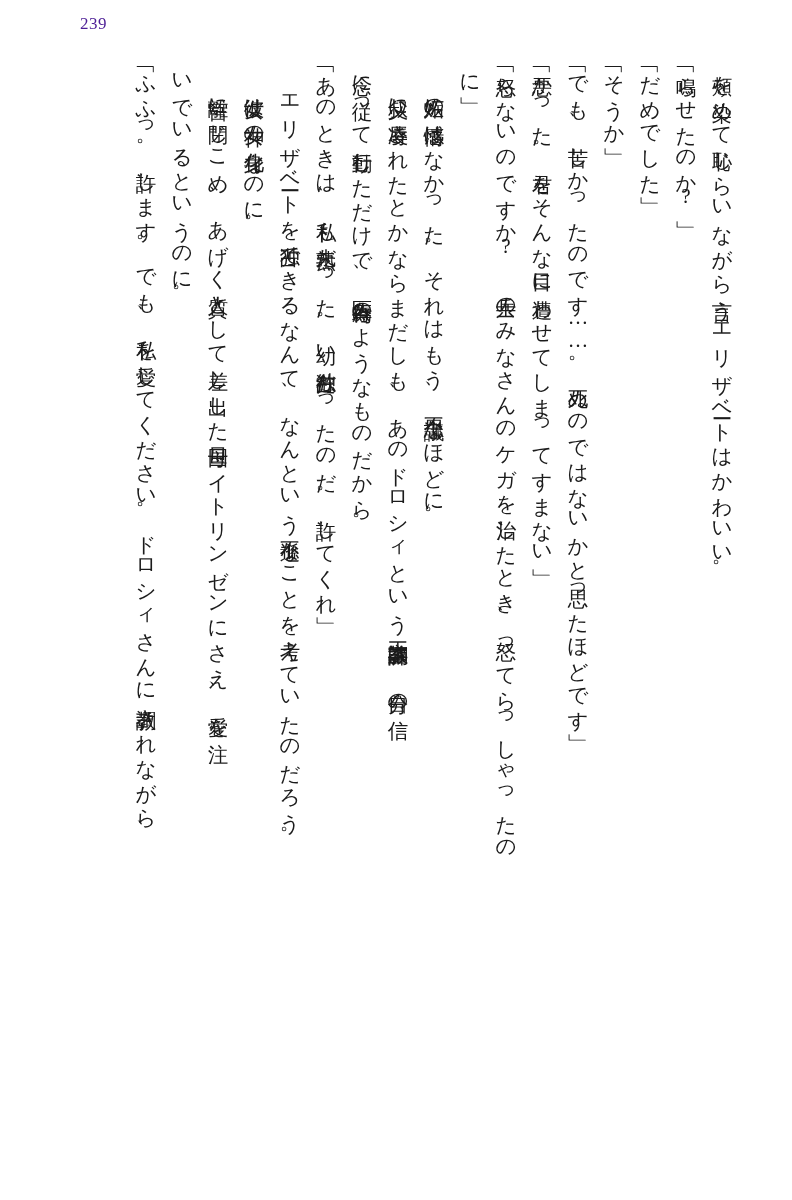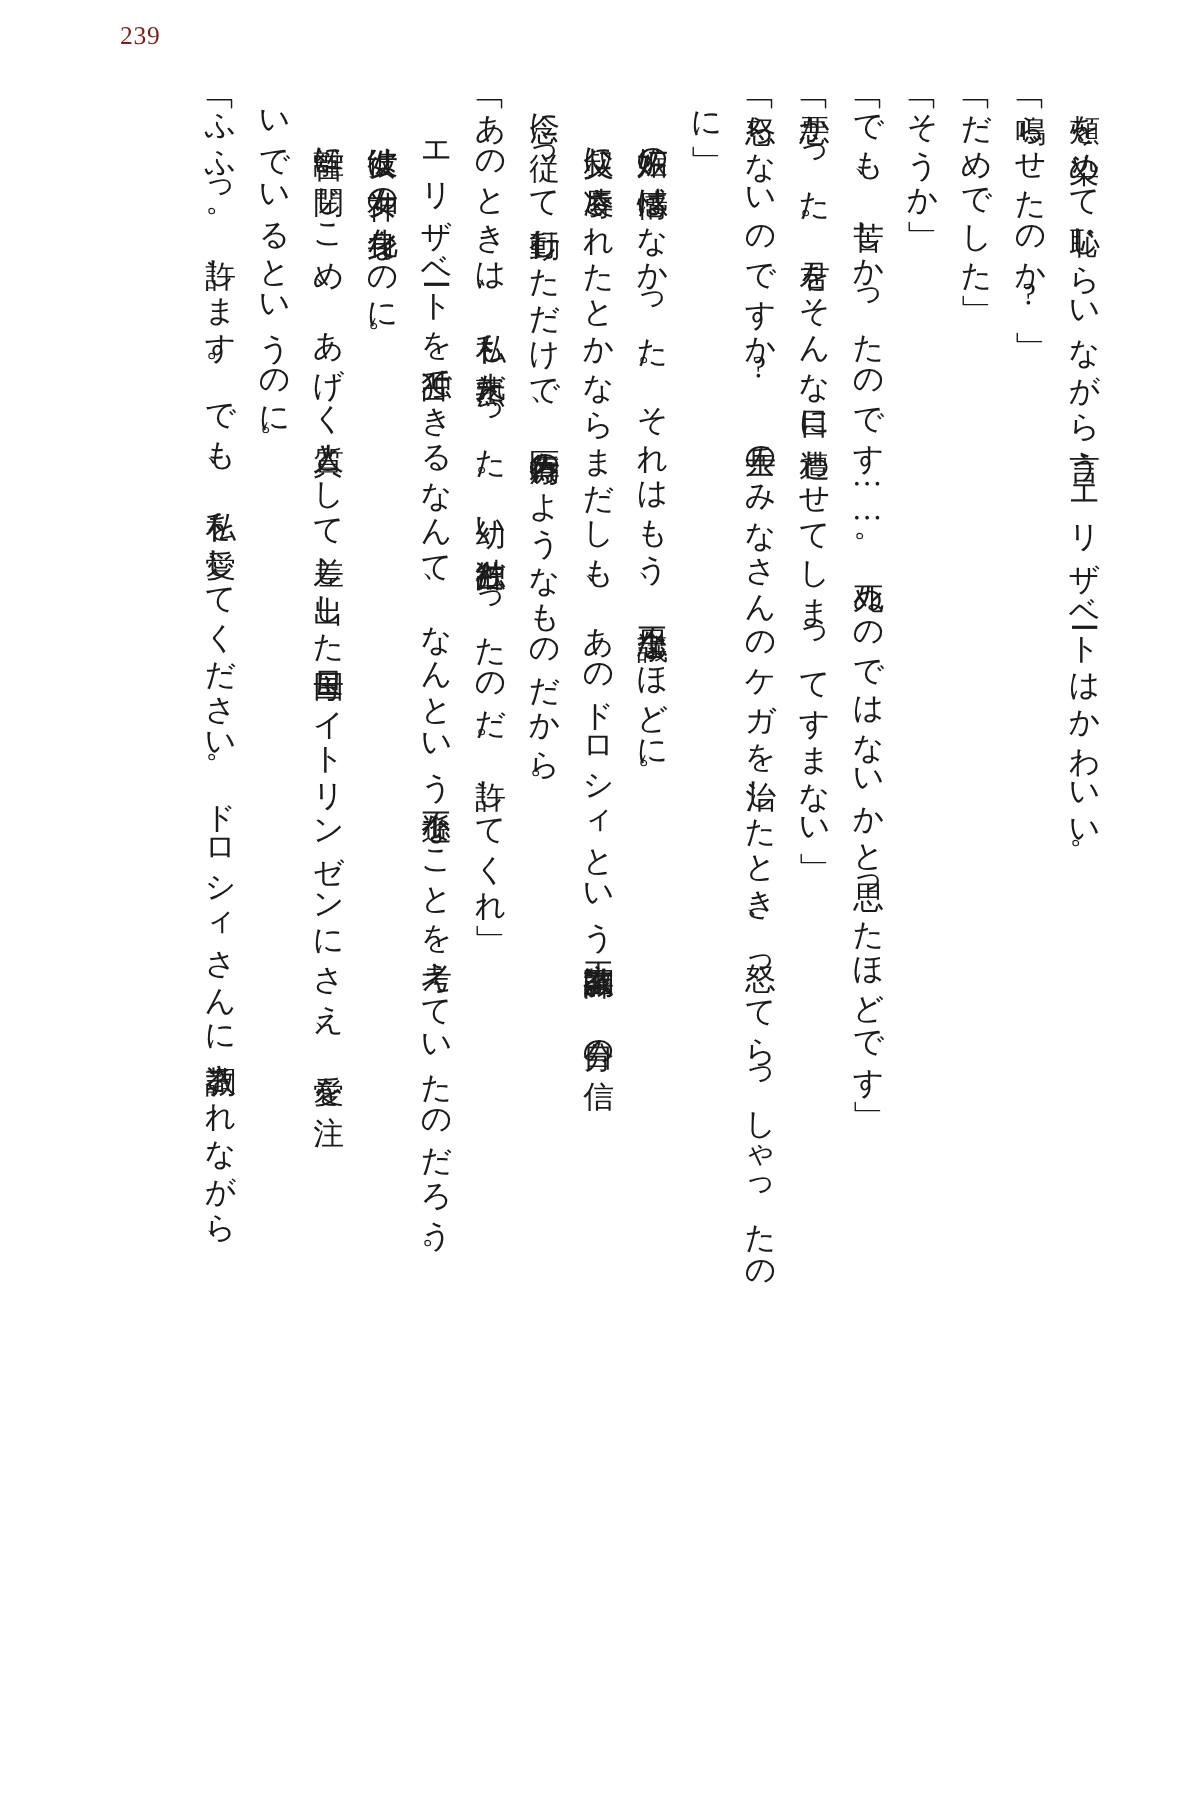--- a/index.html
+++ b/index.html
@@ -20,21 +20,21 @@
     height: 1200px;
     background: #ffffff;
     box-sizing: border-box;
   }
   .page-number {
     position: absolute;
     top: 14px;
     left: 80px;
     font-size: 17px;
     font-family: "Liberation Serif", "DejaVu Serif", serif;
-    color: #7f1d1d;
+    color: #4c1d95;
     letter-spacing: 0.5px;
   }
   .text-body {
     position: absolute;
     top: 60px;
     right: 52px;
     left: 52px;
     bottom: 36px;
     display: flex;
     flex-direction: row-reverse;

